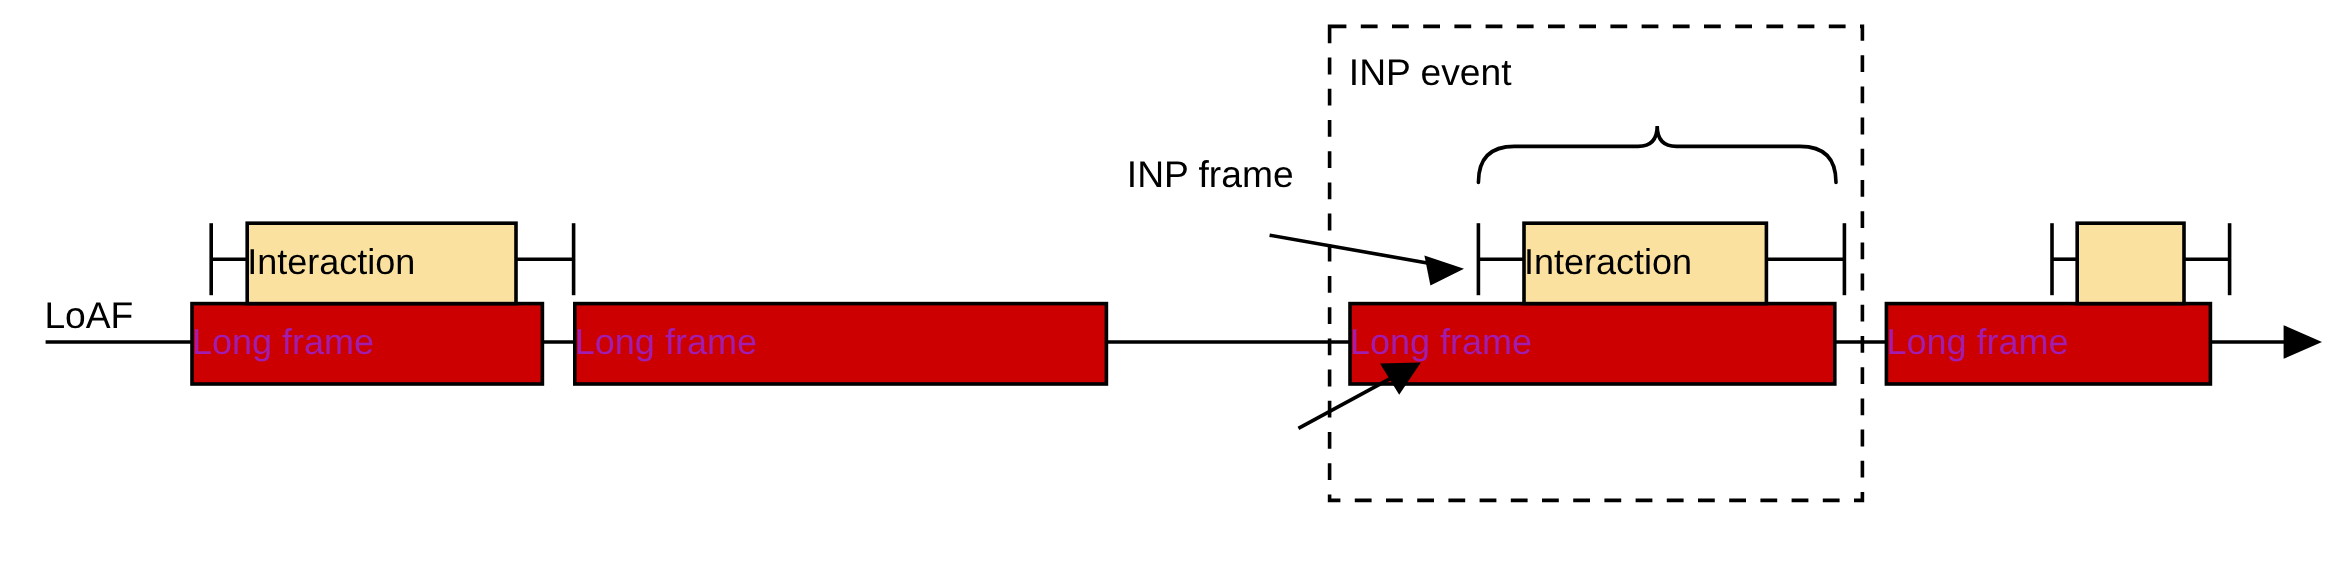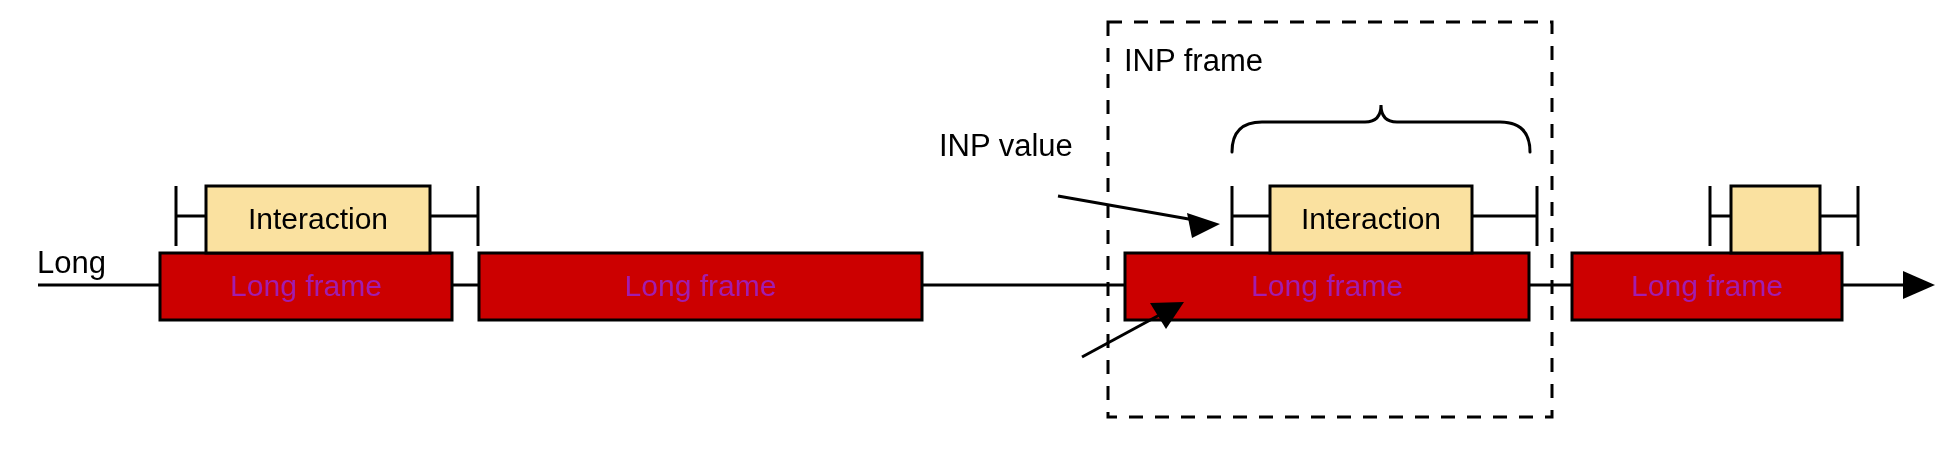--- a/index.html
+++ b/index.html
@@ -1,21 +1,21 @@
 <!DOCTYPE html>
 <html><head>
 <meta charset="utf-8">
 <style>
   html,body{margin:0;padding:0;background:#ffffff;}
   body{width:1954px;height:468px;overflow:hidden;
        font-family:"Liberation Sans","DejaVu Sans",sans-serif;}
   #stage{position:relative;width:1954px;height:468px;background:#fff;}
   svg#canvas{position:absolute;left:0;top:0;width:1954px;height:468px;}
   .lbl{position:absolute;white-space:nowrap;color:#000;font-size:31px;line-height:1;}
-  .boxlbl{position:absolute;white-space:nowrap;text-align:center;font-size:30px;line-height:1;}
+  .boxlbl{position:absolute;white-space:nowrap;text-align:left;font-size:30px;line-height:1;}
   .frame-lbl{color:#a21caf;}
   .inter-lbl{color:#000000;}
 </style>
 </head>
 <body>
 
 <div id="stage">
 
   <svg id="canvas" viewBox="0 0 1954 468">
 
@@ -60,27 +60,27 @@
       <polygon points="1220,224 1187,213 1192,238" fill="#000"></polygon>
     </g>
 
     <g>
       <line x1="1082" y1="357" x2="1165" y2="312" stroke="#000" stroke-width="3"></line>
       <polygon points="1184,302 1150,303 1166,329" fill="#000"></polygon>
     </g>
 
   </svg>
 
-  <div class="lbl" style="left:37px;top:247px;">Long</div>
+  <div class="lbl" style="left:37px;top:247px;">LoAF</div>
 
   <div class="boxlbl frame-lbl" style="left:160px;top:271px;width:292px;">Long frame</div>
   <div class="boxlbl frame-lbl" style="left:479px;top:271px;width:443px;">Long frame</div>
   <div class="boxlbl frame-lbl" style="left:1125px;top:271px;width:404px;">Long frame</div>
   <div class="boxlbl frame-lbl" style="left:1572px;top:271px;width:270px;">Long frame</div>
 
   <div class="boxlbl inter-lbl" style="left:206px;top:204px;width:224px;">Interaction</div>
   <div class="boxlbl inter-lbl" style="left:1270px;top:204px;width:202px;">Interaction</div>
   <div class="boxlbl inter-lbl" style="left:1731px;top:204px;width:89px;"></div>
 
-  <div class="lbl" style="left:1124px;top:45px;">INP frame</div>
-  <div class="lbl" style="left:939px;top:130px;">INP value</div>
+  <div class="lbl" style="left:1124px;top:45px;">INP event</div>
+  <div class="lbl" style="left:939px;top:130px;">INP frame</div>
 
 </div>
 
 </body></html>

